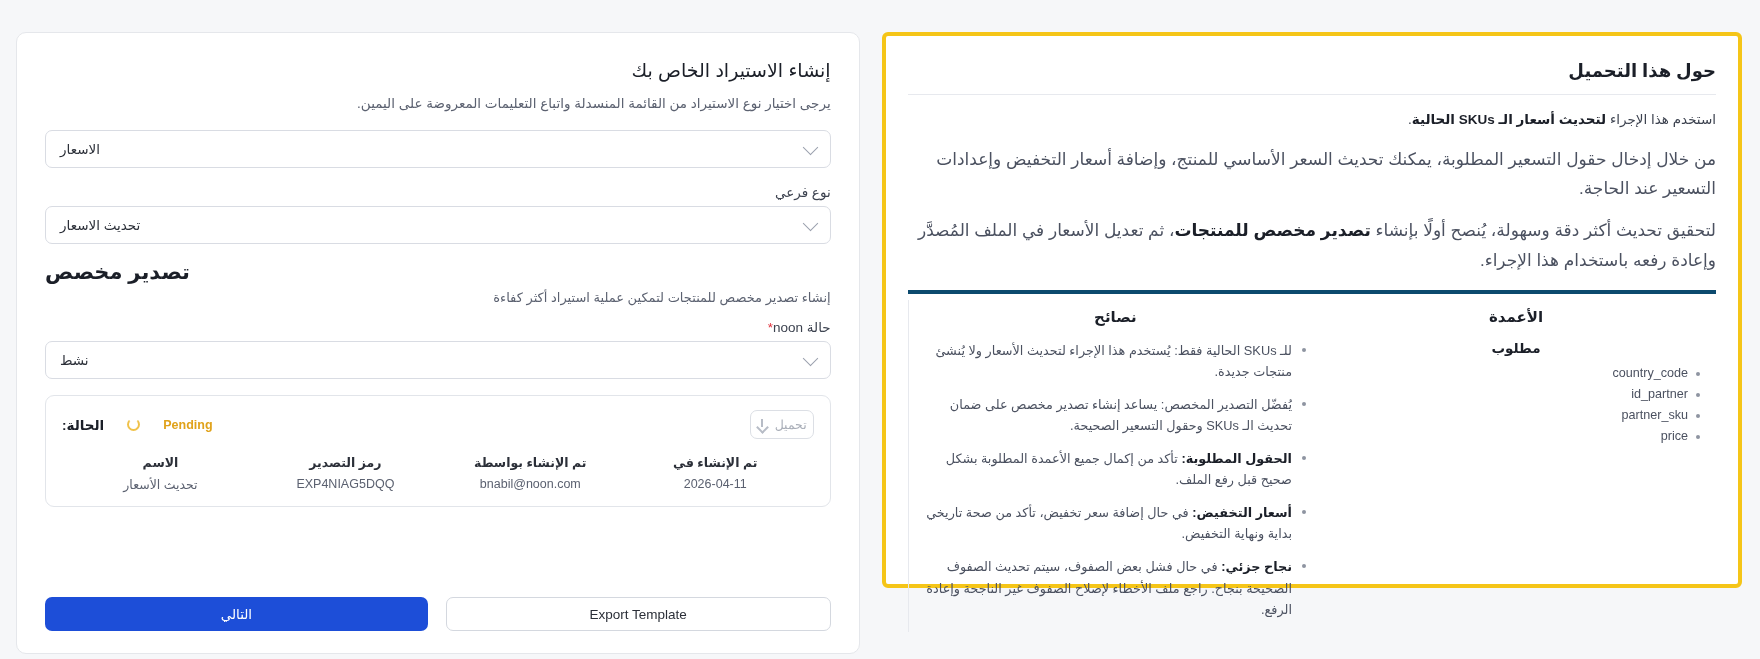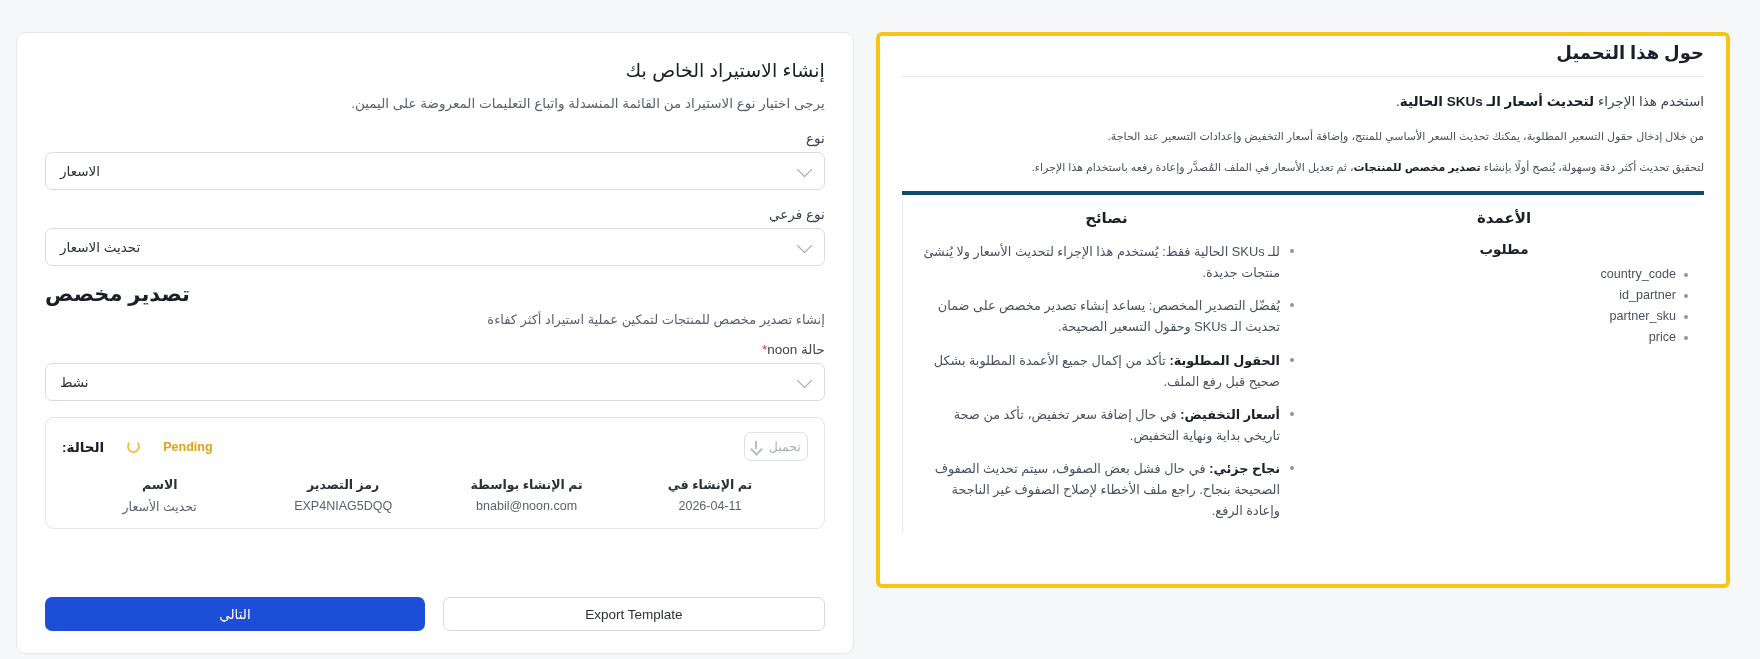--- a/index.html
+++ b/index.html
@@ -214,23 +214,23 @@
     font-family: inherit;
     cursor: pointer;
   }
 
   
   .left-panel {
     width: 872px;
     background: #ffffff;
     border: 4px solid #f5c518;
     border-radius: 6px;
-    padding: 6px 22px 20px 22px;
+    padding: 24px 22px 20px 22px;
     height: 556px;
-    margin-right: 12px;
+    margin-right: 0;
     margin-left: 0;
     position: relative;
   }
   .lp-title {
     font-size: 18px;
     font-weight: bold;
     color: #1b1f28;
     text-align: right;
     margin-bottom: 12px;
   }
@@ -241,21 +241,21 @@
   }
   .lp-lead {
     font-size: 13.5px;
     color: #3c424f;
     text-align: right;
     margin-bottom: 14px;
     line-height: 1.6;
   }
   .lp-lead b { font-weight: bold; color: #1b1f28; }
   .lp-para {
-    font-size: 11px;
+    font-size: 17px;
     color: #4b5160;
     text-align: right;
     line-height: 1.75;
     margin-bottom: 12px;
   }
   .lp-para b { color: #1b1f28; font-weight: bold; }
 
   .lp-cols {
     display: flex;
     flex-direction: row-reverse;
@@ -341,21 +341,20 @@
 </style>
 </head>
 <body>
 
 <div class="page">
 
   <section class="right-panel">
     <div class="rp-title">إنشاء الاستيراد الخاص بك</div>
     <div class="rp-sub">يرجى اختيار نوع الاستيراد من القائمة المنسدلة واتباع التعليمات المعروضة على اليمين.</div>
 
-    <div class="field-label">نوع</div>
     <div class="select-box">
       <span>الاسعار</span>
       <span class="chev"></span>
     </div>
 
     <div class="field-label">نوع فرعي</div>
     <div class="select-box">
       <span>تحديث الاسعار</span>
       <span class="chev"></span>
     </div>

